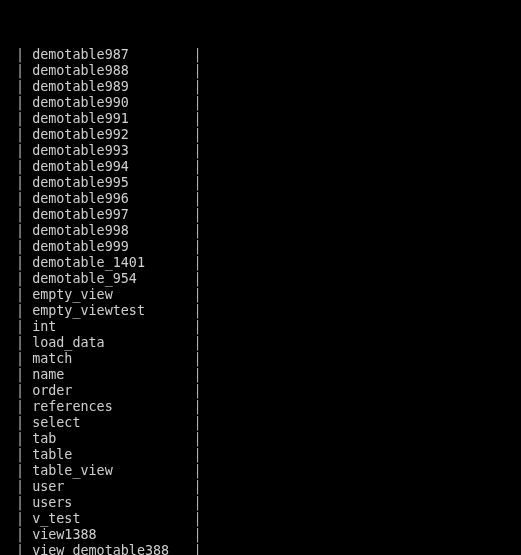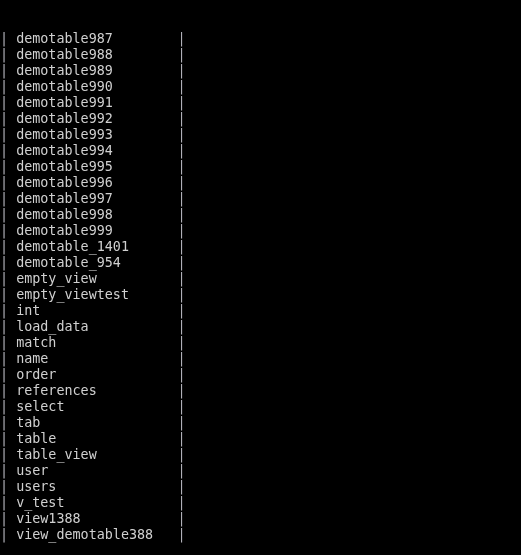--- a/index.html
+++ b/index.html
@@ -19,21 +19,21 @@
     height: 555px;
     background: #000000;
     color: #cccccc;
     font-family: "DejaVu Sans Mono", "Liberation Mono", monospace;
     font-size: 13.4px;
     line-height: 16px;
     letter-spacing: 0px;
     white-space: pre;
     position: relative;
     overflow: hidden;
-    padding: 0;
+    padding: 16px;
     box-sizing: border-box;
   }
   .term-line {
     height: 16px;
     line-height: 16px;
     white-space: pre;
     display: block;
     color: #cccccc;
   }
   .term-line.first {

